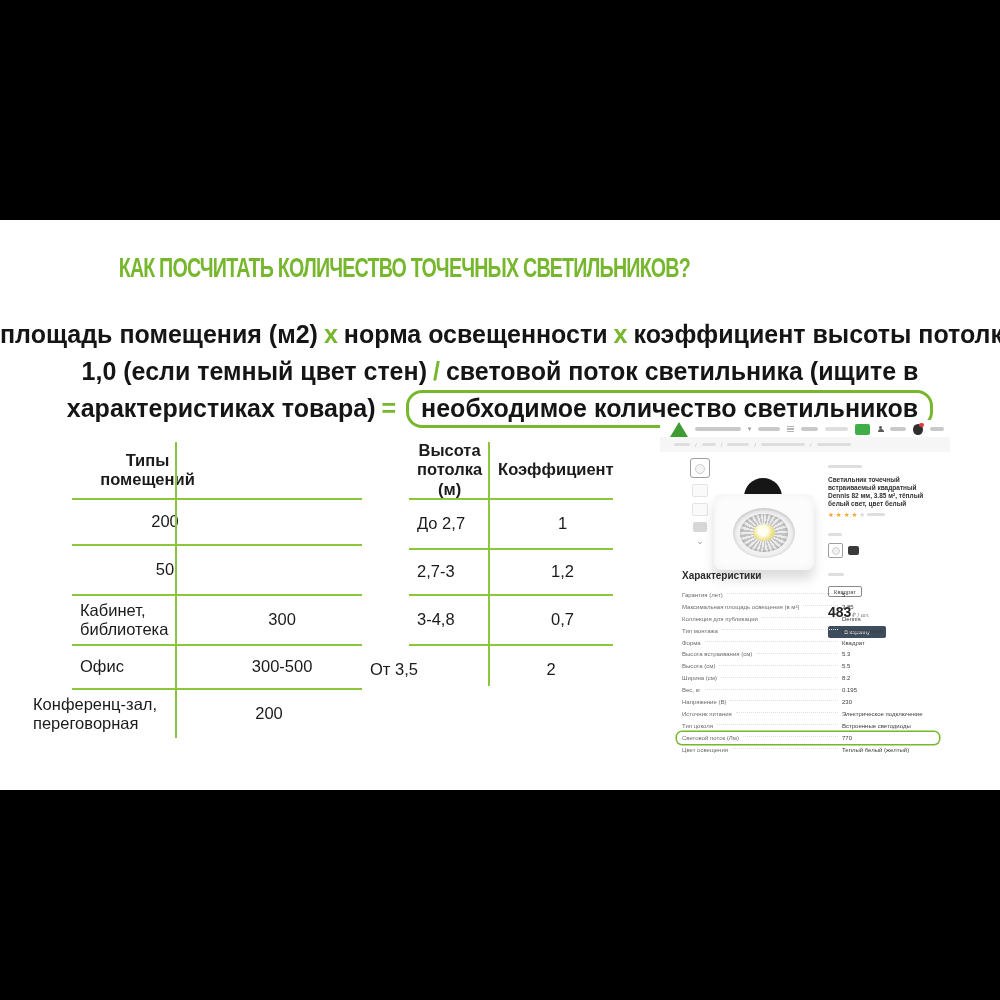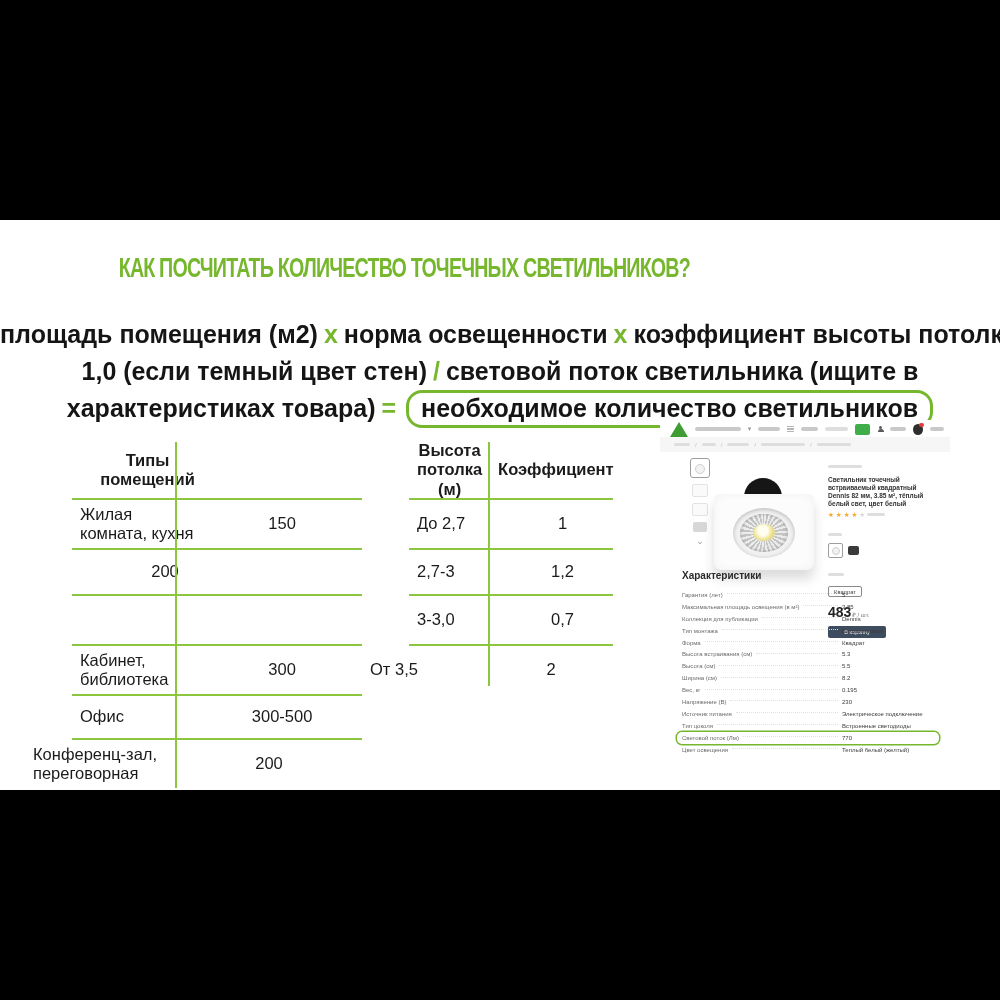--- a/index.html
+++ b/index.html
@@ -140,28 +140,25 @@
       <div class="f-line">
         <span>характеристиках товара)</span><span class="op">=</span><span class="result-box">необходимое количество светильников</span>
       </div>
     </div>
 
     <div class="tbl tbl-left">
       <div class="vline"></div>
       <div class="t-row t-head lined">
         <div class="t-cell c1">Типы помещений</div>
       </div>
-      <div class="t-row lined rh48">
-        <div class="t-cell c1">Жилая комната, кухня</div>
-        <div class="t-cell c2">150</div>
-      </div>
       <div class="t-row lined rh44">
         <div class="t-cell c2">200</div>
       </div>
       <div class="t-row lined rh48">
+        <div class="t-cell c2">50</div>
       </div>
       <div class="t-row lined rh48">
         <div class="t-cell c1">Кабинет, библиотека</div>
         <div class="t-cell c2">300</div>
       </div>
       <div class="t-row lined rh42">
         <div class="t-cell c1">Офис</div>
         <div class="t-cell c2">300-500</div>
       </div>
       <div class="t-row rh48">
@@ -178,21 +175,21 @@
       </div>
       <div class="t-row lined rh48">
         <div class="t-cell c1">До 2,7</div>
         <div class="t-cell c2">1</div>
       </div>
       <div class="t-row lined rh44">
         <div class="t-cell c1">2,7-3</div>
         <div class="t-cell c2">1,2</div>
       </div>
       <div class="t-row lined rh48">
-        <div class="t-cell c1">3-3,0</div>
+        <div class="t-cell c1">3-4,8</div>
         <div class="t-cell c2">0,7</div>
       </div>
       <div class="t-row rh48">
         <div class="t-cell c1">От 3,5</div>
         <div class="t-cell c2">2</div>
       </div>
     </div>
 
     <div class="shot">
 

